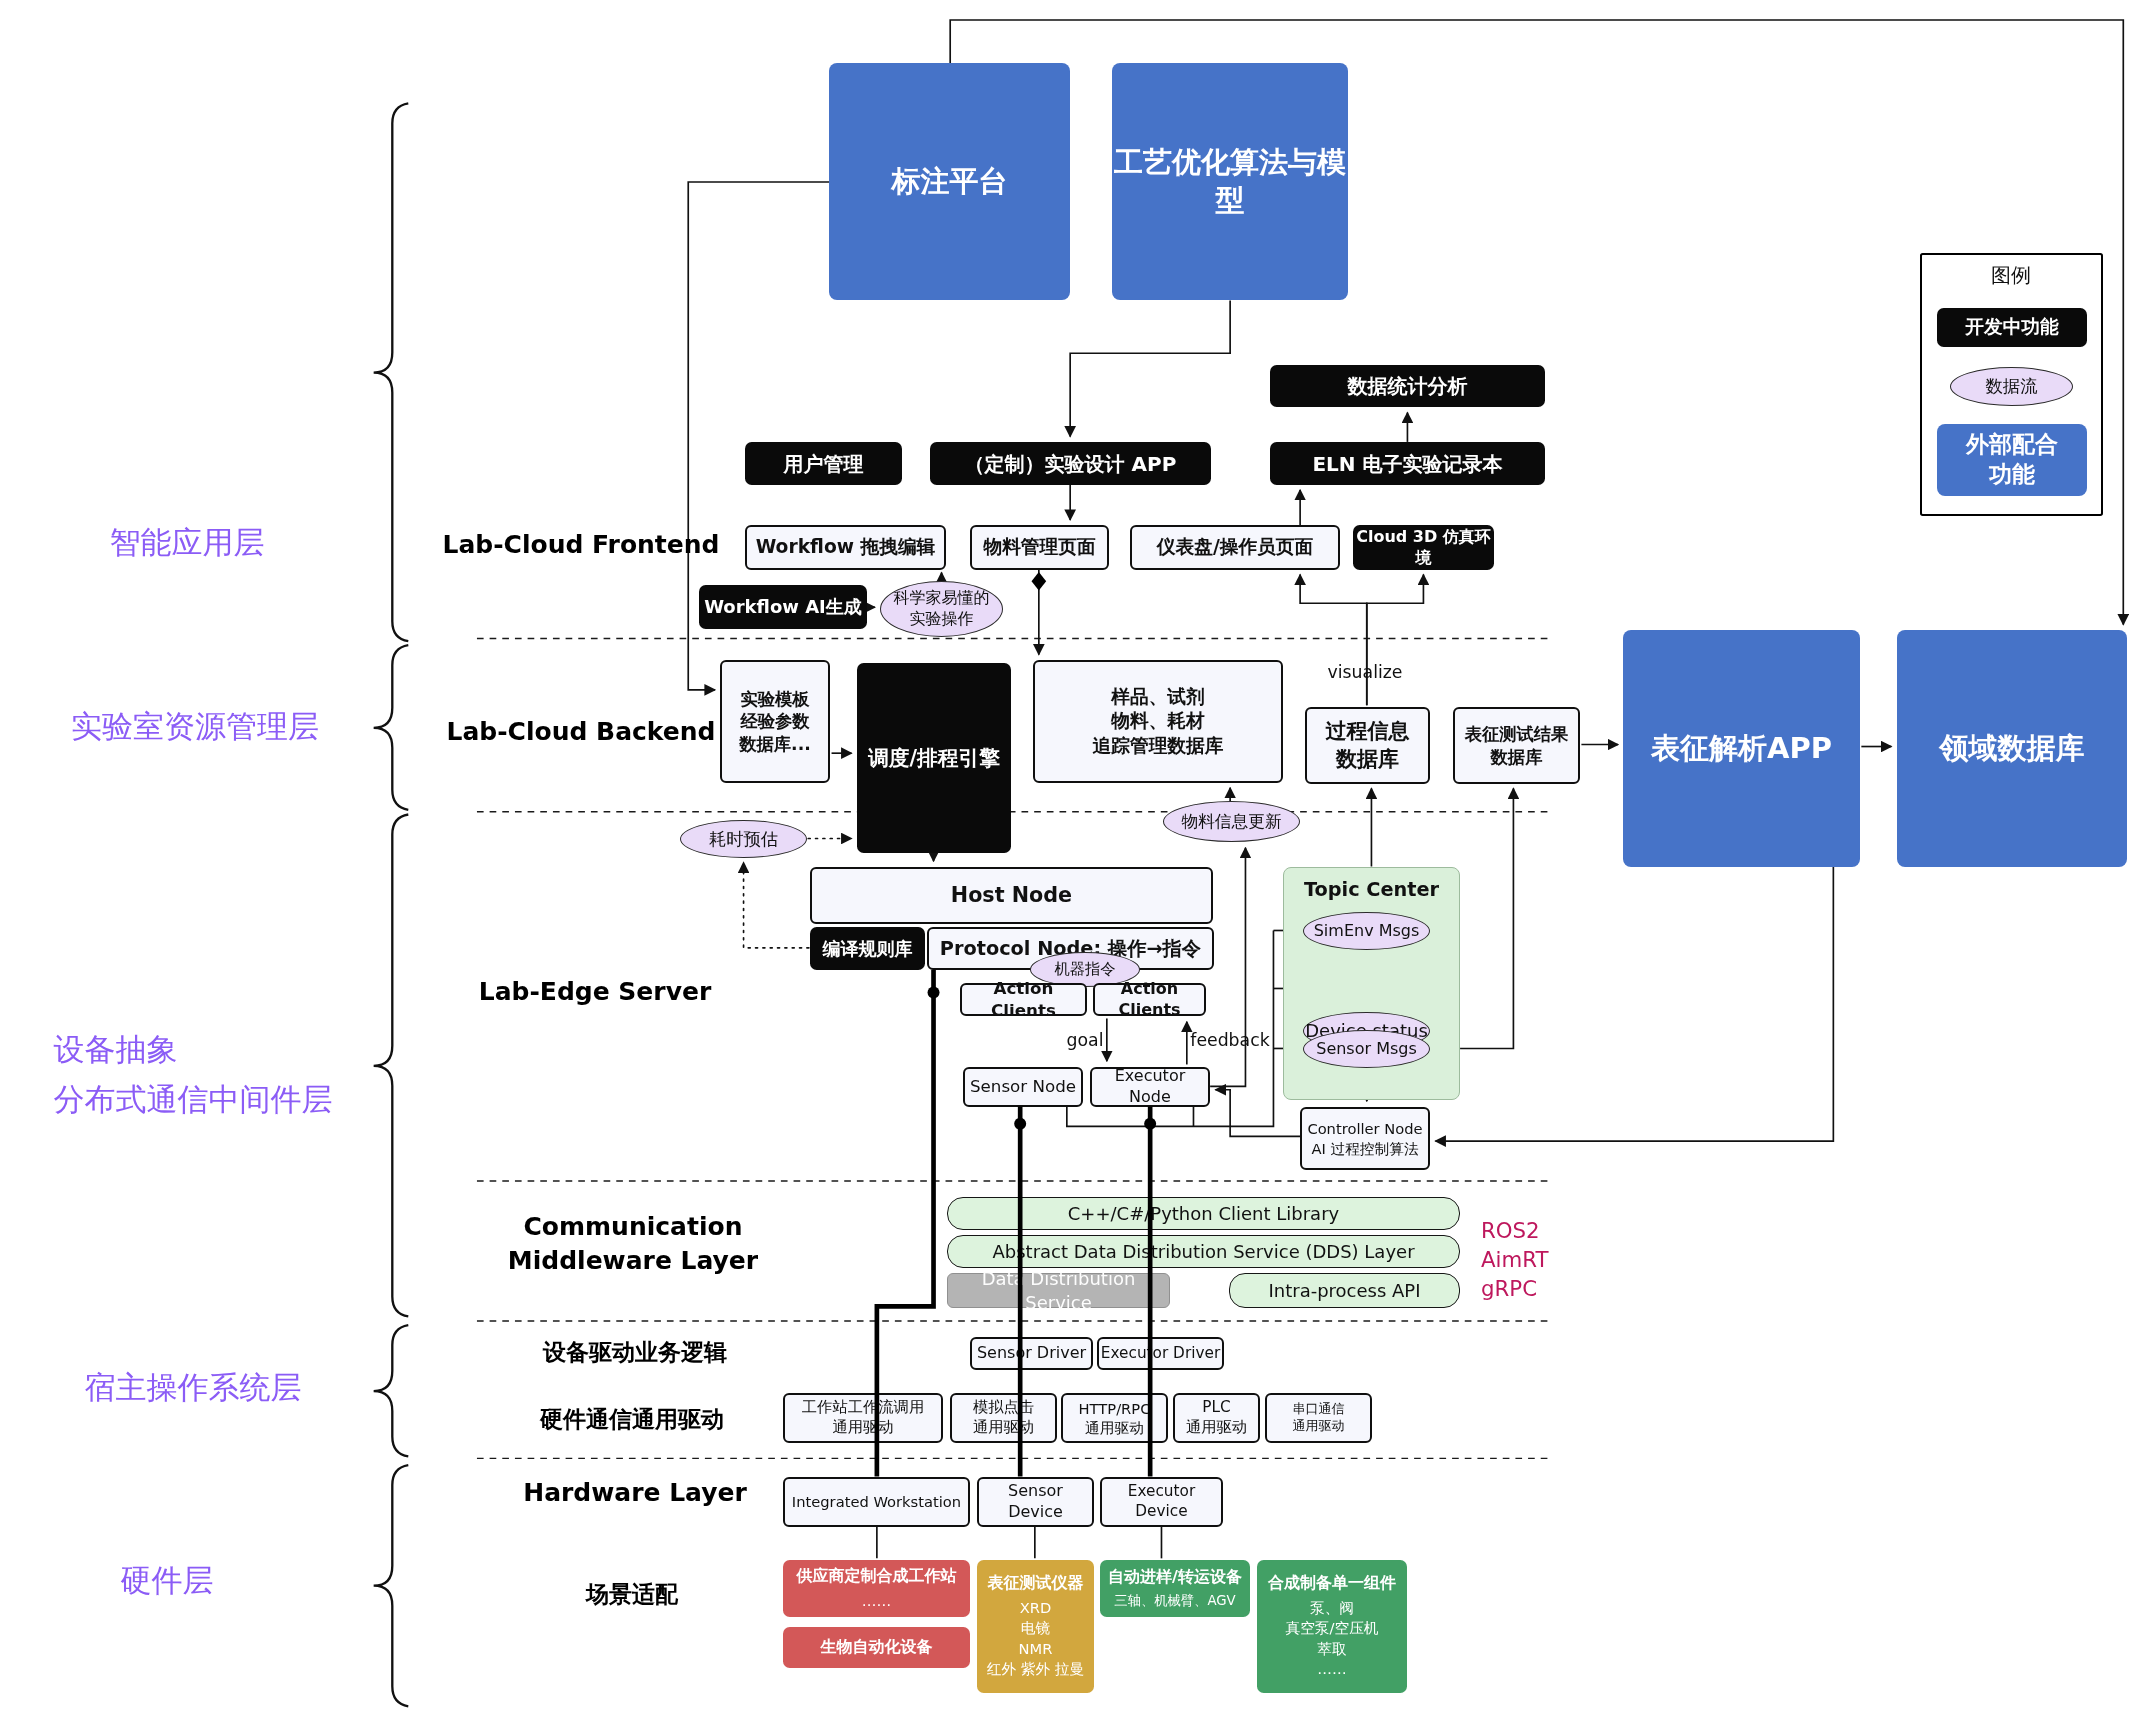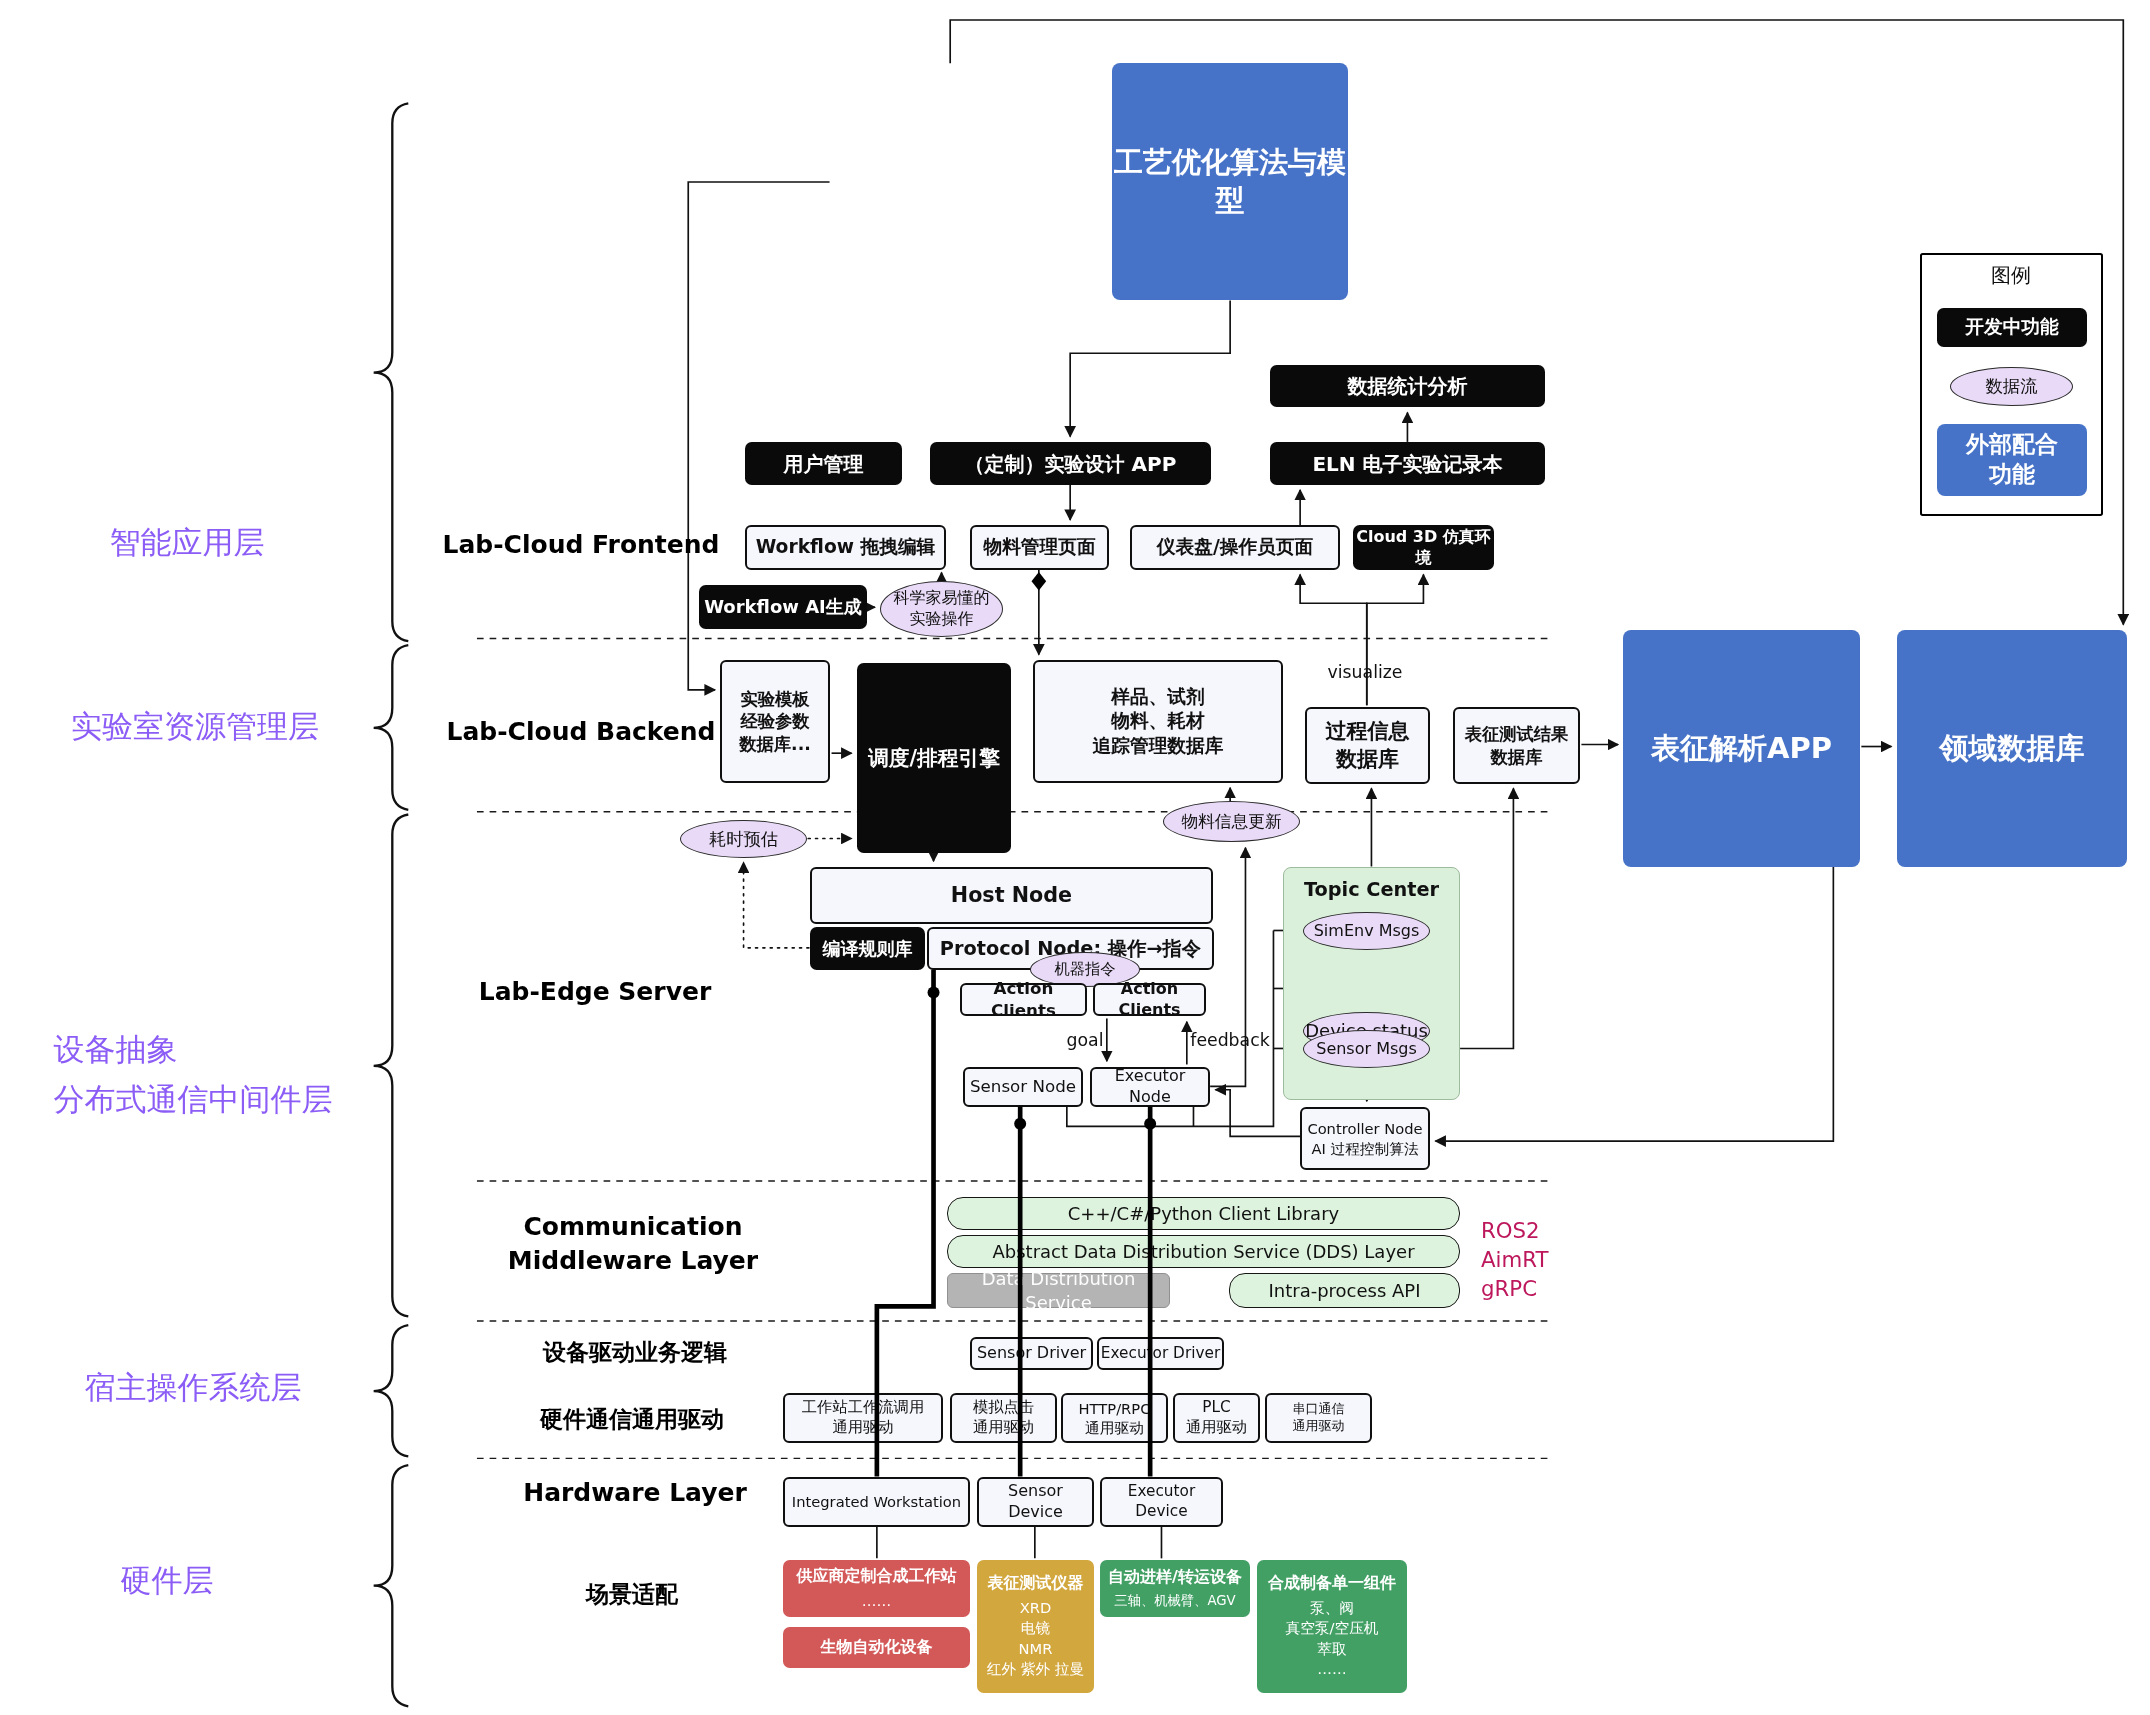--- a/index.html
+++ b/index.html
@@ -111,20 +111,21 @@
   <div class="seclbl" style="left:581px;top:545px">Lab-Cloud Frontend</div>
   <div class="seclbl" style="left:581px;top:732px">Lab-Cloud Backend</div>
   <div class="seclbl" style="left:595px;top:992px">Lab-Edge Server</div>
   <div class="seclbl" style="left:633px;top:1244px">Communication
 Middleware Layer</div>
   <div class="seclbl" style="left:635px;top:1353px;font-size:23px">设备驱动业务逻辑</div>
   <div class="seclbl" style="left:632px;top:1420px;font-size:23px">硬件通信通用驱动</div>
   <div class="seclbl" style="left:635px;top:1493px">Hardware Layer</div>
   <div class="seclbl" style="left:632px;top:1595px;font-size:23px">场景适配</div>
 
+  <div class="n blue" style="left:829px;top:63px;width:241px;height:237px">标注平台</div>
   <div class="n blue" style="left:1112px;top:63px;width:236px;height:237px">工艺优化算法与模型</div>
   <div class="n black" style="left:1270px;top:365px;width:275px;height:42px">数据统计分析</div>
   <div class="n black" style="left:745px;top:442px;width:157px;height:43px">用户管理</div>
   <div class="n black" style="left:930px;top:442px;width:281px;height:43px">（定制）实验设计 APP</div>
   <div class="n black" style="left:1270px;top:442px;width:275px;height:43px">ELN 电子实验记录本</div>
   <div class="n white b" style="left:745px;top:525px;width:201px;height:45px">Workflow 拖拽编辑</div>
   <div class="n white b" style="left:970px;top:525px;width:139px;height:45px">物料管理页面</div>
   <div class="n white b" style="left:1130px;top:525px;width:210px;height:45px">仪表盘/操作员页面</div>
   <div class="n black" style="left:1353px;top:525px;width:141px;height:45px;font-size:16px">Cloud 3D 仿真环境</div>
   <div class="n black" style="left:699px;top:585px;width:168px;height:44px;font-size:18px">Workflow AI生成</div>

